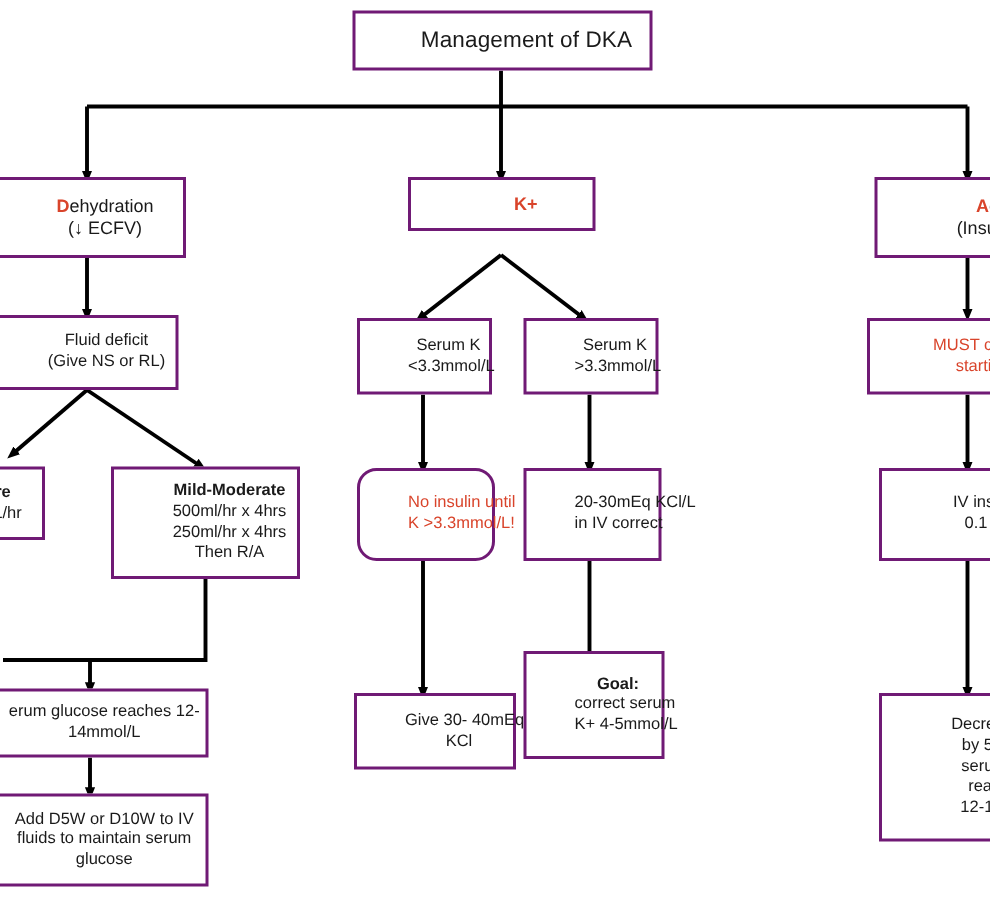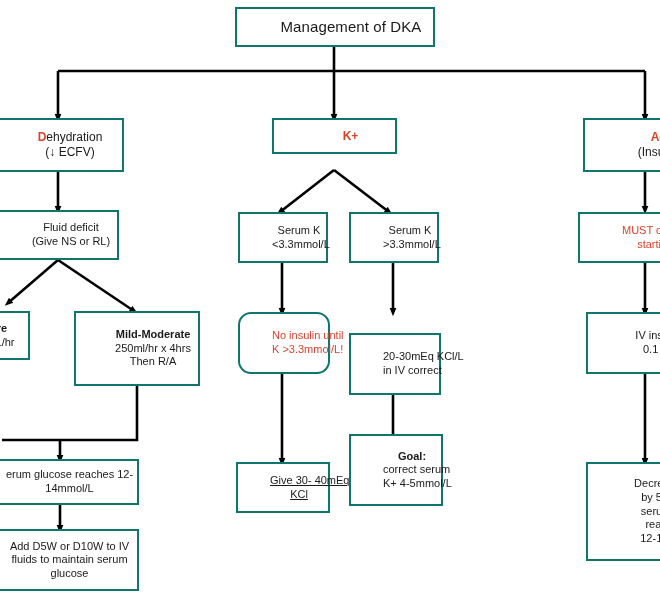--- a/index.html
+++ b/index.html
@@ -15,21 +15,21 @@
   #canvas {
     position: relative;
     width: 660px;
     height: 601px;
     overflow: hidden;
     background: #ffffff;
   }
   .box {
     position: absolute;
     box-sizing: border-box;
-    border: 2px solid #0f766e;
+    border: 2px solid #701a75;
     background: #ffffff;
     display: flex;
     flex-direction: column;
     align-items: center;
     justify-content: center;
     text-align: center;
     line-height: 1.24;
     z-index: 3;
     padding-left: 32px;
   }
@@ -128,20 +128,21 @@
     <span class="ln">(Give NS or RL)</span>
   </div>
 
   <div class="box node-box" style="left:-58px; top:311px; width:88px; height:49px;">
     <span class="ln bold">re</span>
     <span class="ln">2L/hr</span>
   </div>
 
   <div class="box node-box" style="left:74px; top:311px; width:126px; height:75px;">
     <span class="ln bold">Mild-Moderate</span>
+    <span class="ln">500ml/hr x 4hrs</span>
     <span class="ln">250ml/hr x 4hrs</span>
     <span class="ln">Then R/A</span>
   </div>
 
   <div class="box node-box" style="left:-32px; top:459px; width:171px; height:46px;">
     <span class="ln">erum glucose reaches 12-</span>
     <span class="ln">14mmol/L</span>
   </div>
 
   <div class="box node-box" style="left:-32px; top:529px; width:171px; height:62px;">
@@ -158,26 +159,26 @@
   <div class="box node-box" style="left:349px; top:212px; width:90px; height:51px;">
     <span class="ln">Serum K</span>
     <span class="ln">&gt;3.3mmol/L</span>
   </div>
 
   <div class="box node-box redtext" style="left:238px; top:312px; width:92px; height:62px;border-radius:13px;">
     <span class="ln">No insulin until</span>
     <span class="ln">K &gt;3.3mmol/L!</span>
   </div>
 
-  <div class="box node-box" style="left:349px; top:312px; width:92px; height:62px;margin-top:21px;">
+  <div class="box node-box" style="left:349px; top:312px; width:92px; height:62px;">
     <span class="ln">20-30mEq KCl/L</span>
     <span class="ln">in IV correct</span>
   </div>
 
-  <div class="box node-box" style="left:236px; top:462px; width:94px; height:51px;text-decoration:underline;">
+  <div class="box node-box" style="left:236px; top:462px; width:108px; height:51px;">
     <span class="ln">Give 30- 40mEq</span>
     <span class="ln">KCl</span>
   </div>
 
   <div class="box node-box" style="left:349px; top:434px; width:94px; height:72px;">
     <span class="ln bold">Goal:</span>
     <span class="ln">correct serum</span>
     <span class="ln">K+ 4-5mmol/L</span>
   </div>
 

